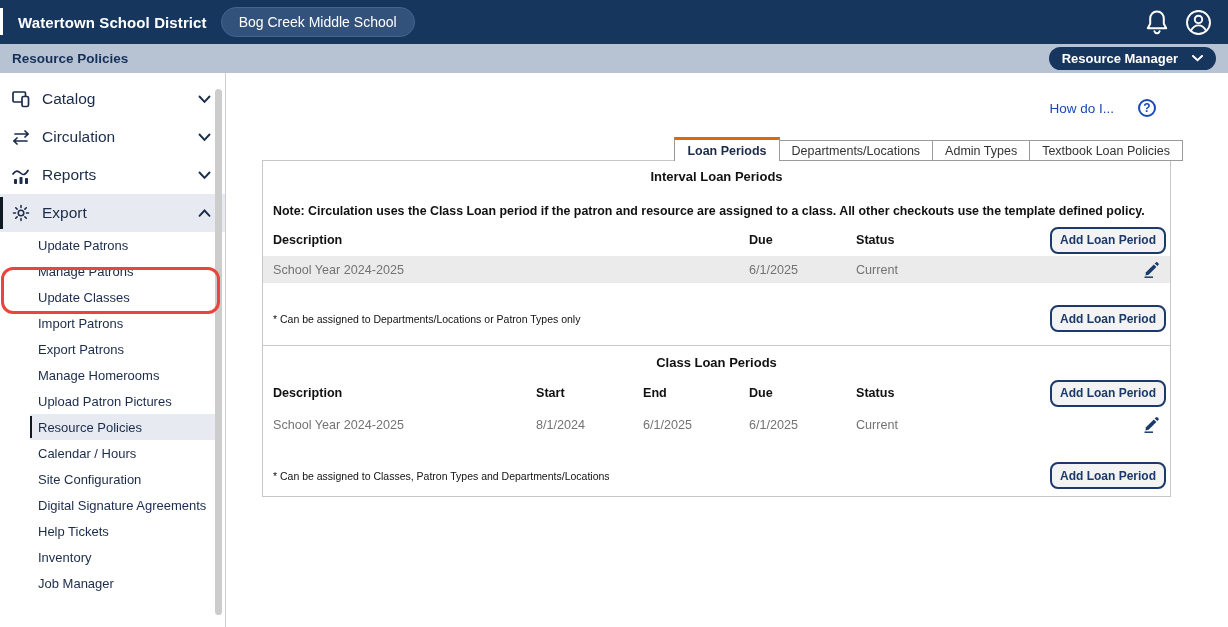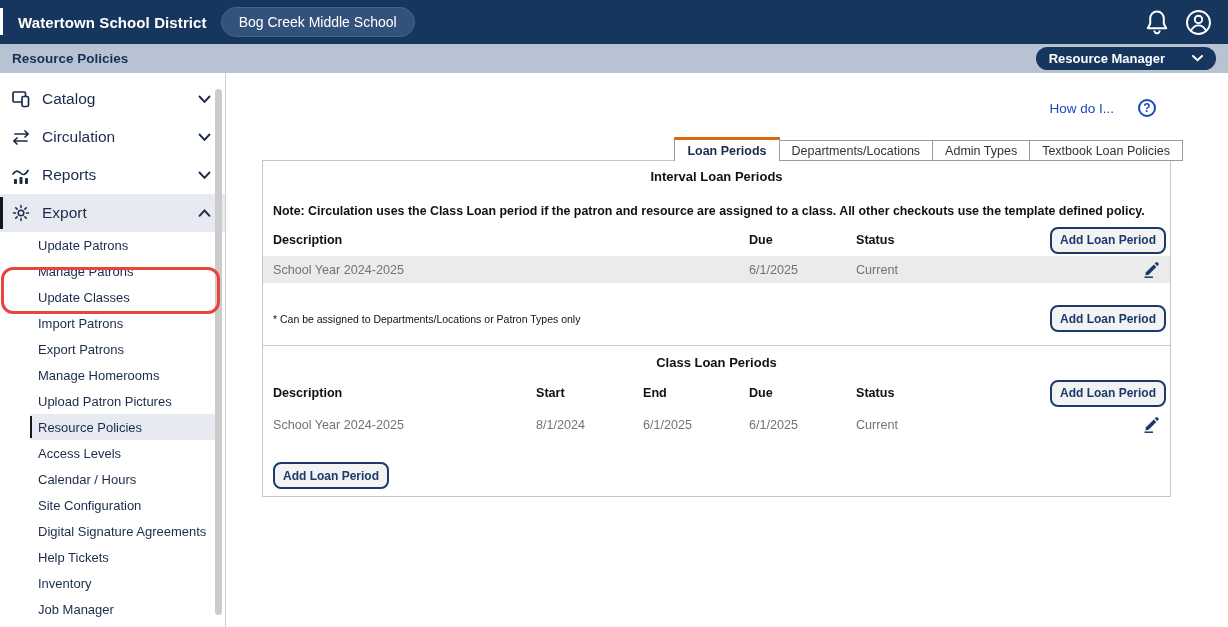--- a/index.html
+++ b/index.html
@@ -27,21 +27,21 @@
     background:#2e4d77; border-radius:17px; height:31px; display:flex; align-items:center;
     gap:9px; padding:0 15px; font-size:14.5px; cursor:pointer;
   }
   .iconbtn { display:flex; align-items:center; cursor:pointer; }
 
   
   .subbar { height:29px; background:#b7c3d3; display:flex; align-items:center; }
   .subbar-title { margin-left:12px; color:#14305a; font-weight:bold; font-size:13.5px; }
   .role-pill {
     margin-left:auto; margin-right:12px; background:#17365e; color:#fff; border-radius:13px;
-    height:23px; display:flex; align-items:center; gap:27px; padding:0 13px;
+    height:23px; display:flex; align-items:center; gap:14px; padding:0 13px;
     font-size:13px; font-weight:bold; cursor:pointer;
   }
 
   
   .page-body { display:flex; height:554px; }
 
   
   .sidebar { width:226px; border-right:1px solid #cfcfcf; position:relative; padding-top:7px; flex:none; }
   .side-scrollbar { position:absolute; right:3px; top:16px; width:7px; height:526px; background:#cccccc; border-radius:4px; }
   .nav-item {
@@ -236,23 +236,20 @@
     <div class="sub-item">
         <span>Manage Homerooms</span>
       </div>
     <div class="sub-item">
         <span>Upload Patron Pictures</span>
       </div>
     <div class="sub-item active">
       <div class="sub-active-bar"></div>
       <span>Resource Policies</span>
     </div>
-    <div class="sub-item">
-        <span>Access Levels</span>
-      </div>
     <div class="sub-item">
         <span>Calendar / Hours</span>
       </div>
     <div class="sub-item">
         <span>Site Configuration</span>
       </div>
     <div class="sub-item">
         <span>Digital Signature Agreements</span>
       </div>
     <div class="sub-item">
@@ -342,18 +339,19 @@
                 <path d="M3 11.2 L10.8 3.4 L13.4 6 L5.6 13.8 L2.4 14.4 Z"></path>
                 <path d="M11.7 2.5 L14.3 5.1 L15.4 4 a1.3 1.3 0 0 0 0-1.85 l-0.75-0.75 a1.3 1.3 0 0 0-1.85 0 Z"></path>
               </g>
               <line x1="1.5" y1="16.2" x2="10" y2="16.2" stroke="#1b3a6b" stroke-width="1.5"></line>
             </svg>
           </span>
         </span>
       </div>
 
       <div class="footrow footrow2">
+        <span class="footnote">* Can be assigned to Classes, Patron Types and Departments/Locations</span>
         <button class="btn-add">Add Loan Period</button>
       </div>
 
     </div>
   </div>
 </div>
 
 </body></html>

